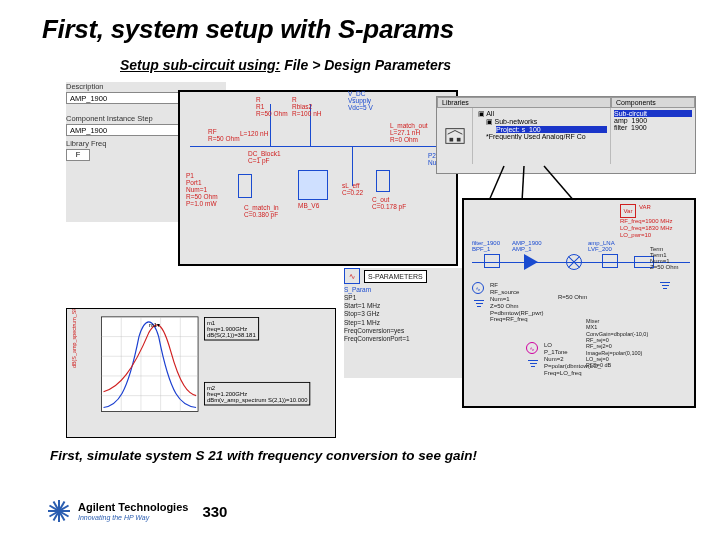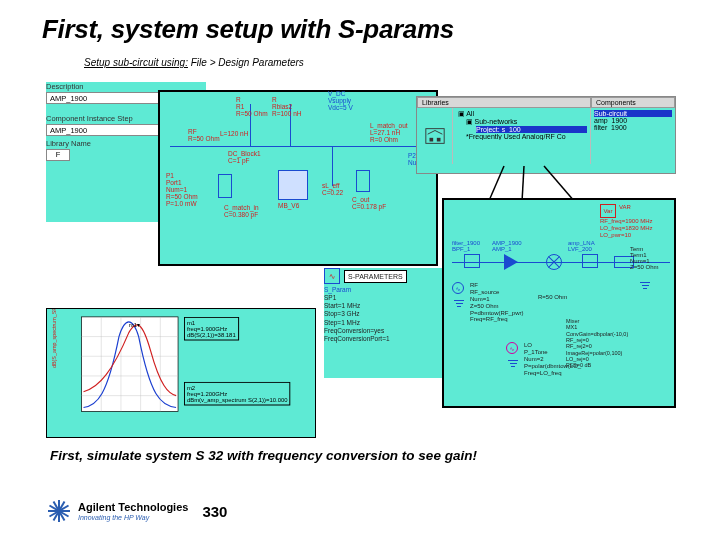--- a/index.html
+++ b/index.html
@@ -12,38 +12,39 @@
     overflow: hidden;
   }
   .title {
     font-size: 26px;
     font-weight: bold;
     font-style: italic;
     padding: 14px 0 6px 42px;
     letter-spacing: -0.3px;
   }
   .subtitle {
-    font-size: 10px;
-    font-weight: normal;
+    font-size: 14px;
+    font-weight: bold;
     font-style: italic;
-    padding-left: 84px;
+    padding-left: 120px;
     margin-top: 6px;
   }
   .subtitle .u { text-decoration: underline; }
   .canvas {
     position: absolute;
     top: 82px;
     left: 46px;
     width: 630px;
     height: 360px;
   }
   .panel {
     position: absolute;
-    background: #5eead4;
+    background: #e5e5e5;
     border: 1px solid #000;
+    margin-left: 20px;
   }
   
   .form-panel {
     top: 0; left: 0; width: 160px; height: 140px;
     border: none;
     font-size: 8px;
   }
   .form-row { margin-bottom: 3px; }
   .form-row label { display:block; color:#333; font-size:7.5px; margin-bottom:1px; }
   .fld {
@@ -191,21 +192,21 @@
         <span>AMP_1900</span>
       </div>
     </div>
     <div class="form-row" style="margin-top:10px">
       <label>Component Instance Step</label>
       <div class="fld">
         <span>AMP_1900</span>
       </div>
     </div>
     <div class="form-row">
-      <label>Library Name</label>
+      <label>Library Freq</label>
       <span class="lbfld">F</span>
     </div>
   </div>
 
   <div class="panel schem">
     <div class="wire" style="top:54px; left:10px; width:260px; height:1px"></div>
     <div class="wire" style="top:12px; left:90px; width:1px; height:42px"></div>
     <div class="wire" style="top:12px; left:130px; width:1px; height:42px"></div>
     <div class="wire" style="top:54px; left:172px; width:1px; height:40px"></div>
 
@@ -400,21 +401,21 @@
       <foreignObject x="138" y="74" width="134" height="40">
         <div xmlns="http://www.w3.org/1999/xhtml" style="font:6px Arial; white-space:pre; border:1px solid #000; padding:2px; display:inline-block">m2
 freq=1.200GHz
 dBm(v_amp_spectrum S(2,1))=10.000</div>
       </foreignObject>
     </svg>
   </div>
 
 </div>
 
-<div class="bottom">First, simulate system S 32 with frequency conversion to see gain!</div>
+<div class="bottom">First, simulate system S 21 with frequency conversion to see gain!</div>
 
 <div class="footer">
   <div class="logo">
     <div class="burst">
       <span style="transform:translate(-50%,-100%) rotate(0deg)"></span>
       <span style="transform:translate(-50%,-100%) rotate(30deg)"></span>
       <span style="transform:translate(-50%,-100%) rotate(60deg)"></span>
       <span style="transform:translate(-50%,-100%) rotate(90deg)"></span>
       <span style="transform:translate(-50%,-100%) rotate(120deg)"></span>
       <span style="transform:translate(-50%,-100%) rotate(150deg)"></span>

